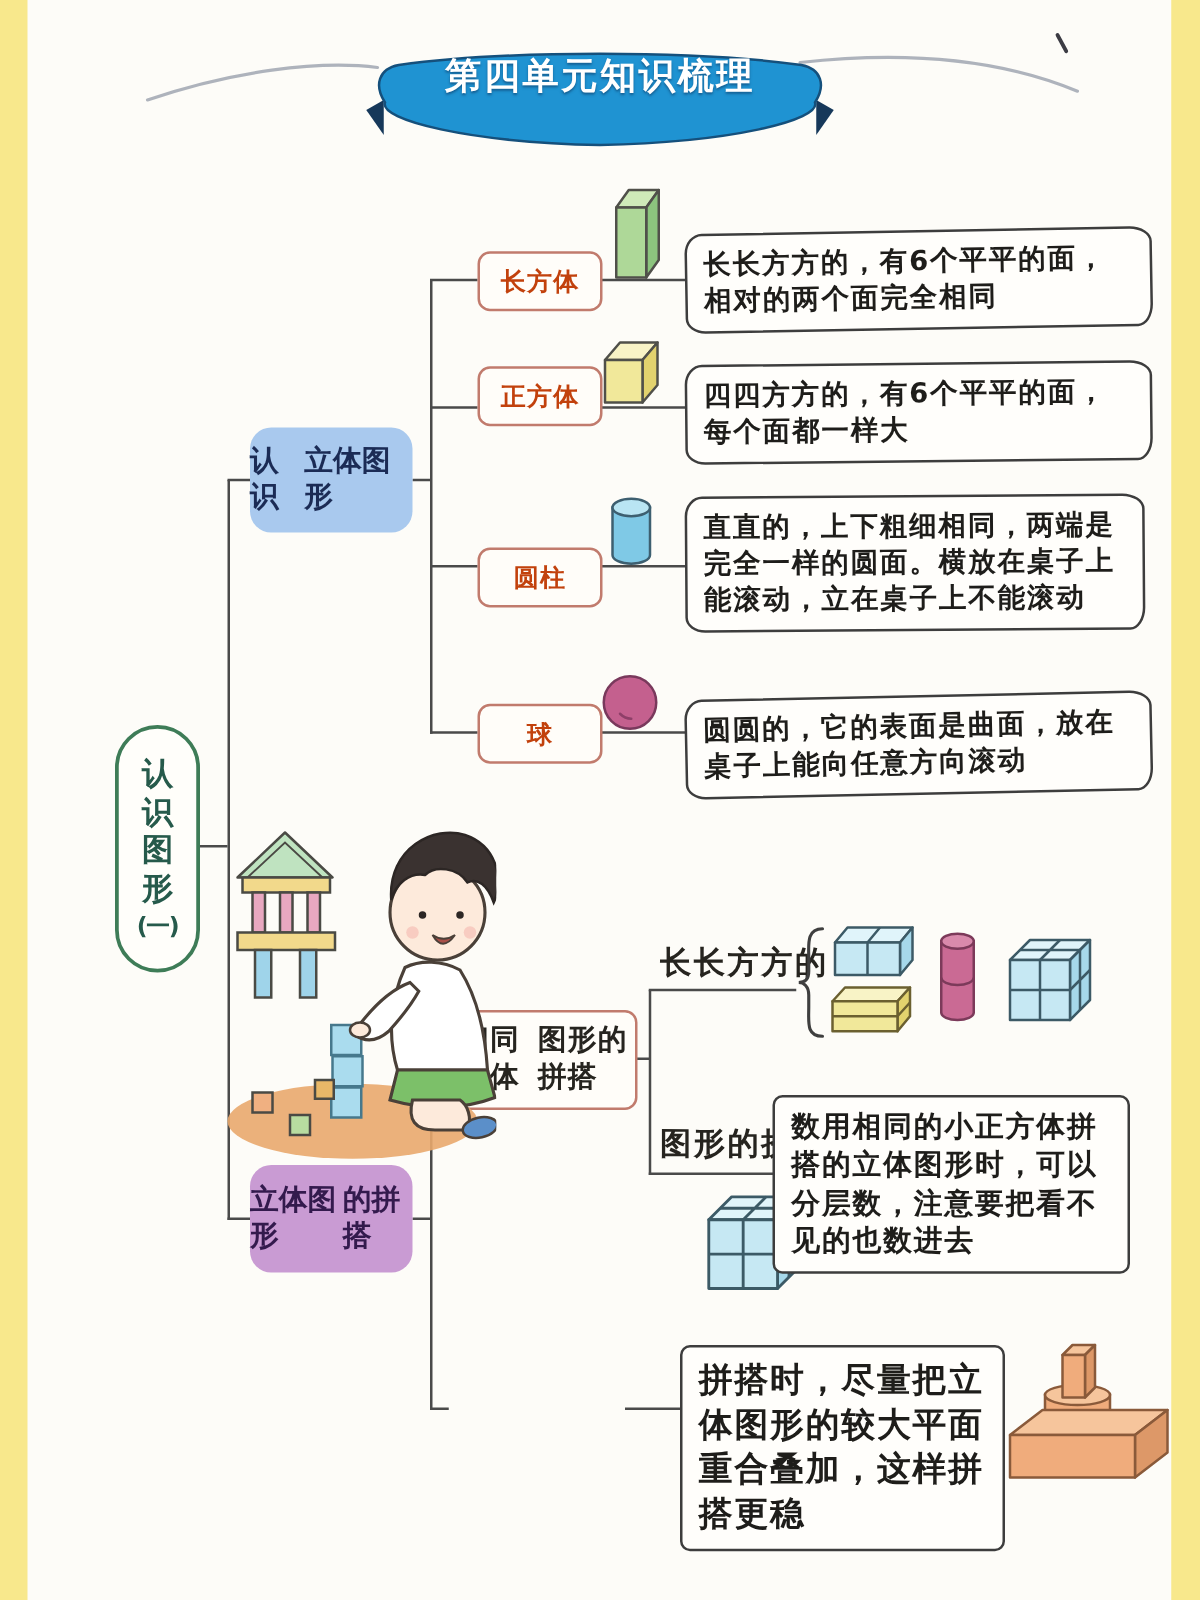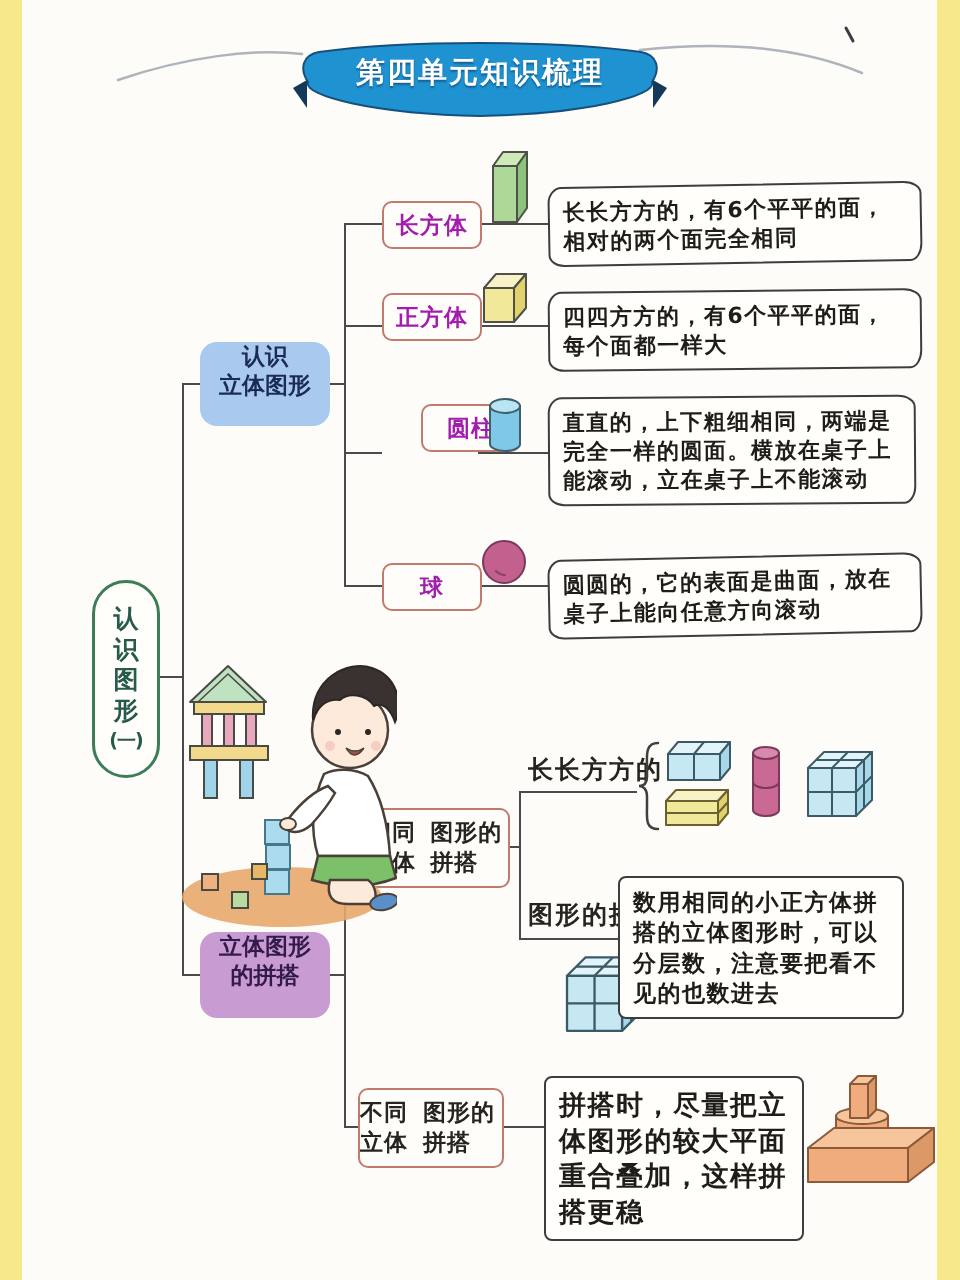--- a/index.html
+++ b/index.html
@@ -3,42 +3,42 @@
 <meta charset="utf-8">
 <style>
   html,body{margin:0;padding:0;}
   body{font-family:"DejaVu Sans",sans-serif;background:#fff;}
   #page{position:relative;width:960px;height:1280px;background:var(--c-paper,#fdfcf8);overflow:hidden;}
   .frame{position:absolute;top:0;height:1280px;background:var(--c-frame,#f8e88c);}
   .abs{position:absolute;}
   .hline{position:absolute;height:2px;background:var(--c-line,#4a4a4a);}
   .vline{position:absolute;width:2px;background:var(--c-line,#4a4a4a);}
 
-  .banner-title{position:absolute;left:300px;top:52px;width:360px;height:42px;
+  .banner-title{position:absolute;left:300px;top:40px;width:360px;height:42px;
     display:flex;align-items:center;justify-content:center;
     color:#fff;font-size:29px;font-weight:bold;letter-spacing:2px;
     text-shadow:0 2px 2px rgba(10,40,80,.5);}
 
   .root-node{position:absolute;left:92px;top:580px;width:62px;height:192px;
     border:3.5px solid var(--c-root-green);border-radius:36px;background:#fffefa;
     display:flex;flex-direction:column;align-items:center;justify-content:center;
     color:var(--c-root-text);font-weight:bold;}
   .root-node .ch{font-size:25px;line-height:1.22;}
   .root-node .suffix{font-size:19px;margin-top:2px;letter-spacing:-1px;}
 
   .branch-node{position:absolute;width:130px;height:84px;border-radius:17px;
-    display:flex;flex-direction:column;align-items:center;justify-content:flex-start;
+    display:flex;flex-direction:row;align-items:center;justify-content:flex-start;
     font-weight:bold;font-size:23px;line-height:1.25;}
   .branch-blue{left:200px;top:342px;background:var(--c-blue-node-bg);color:var(--c-blue-node-text);}
   .branch-purple{left:200px;top:932px;height:86px;background:var(--c-purple-node-bg);color:var(--c-purple-node-text);}
 
   .leaf-box{position:absolute;left:382px;width:96px;height:44px;
     border:2.5px solid var(--c-box-border);border-radius:10px;background:#fffdf9;
     display:flex;align-items:center;justify-content:center;
-    font-size:23px;font-weight:bold;color:#a21caf;letter-spacing:1px;}
+    font-size:20px;font-weight:bold;color:#c2410c;letter-spacing:1px;}
 
   .sub-box{position:absolute;border:2.5px solid var(--c-box-border);border-radius:10px;
     background:#fffdf9;display:flex;flex-direction:row;align-items:center;justify-content:flex-start;
     font-size:23px;font-weight:bold;color:#26241f;line-height:1.3;letter-spacing:1px;}
 
   .desc{position:absolute;border:2px solid #3d3d3d;background:#fffefb;
     color:#1e1d1a;font-size:22px;font-weight:bold;line-height:1.32;
     padding:9px 13px;letter-spacing:1.5px;
     border-radius:14px 18px 12px 16px / 16px 12px 18px 12px;}
 
@@ -106,21 +106,21 @@
     <span>认识</span>
     <span>立体图形</span>
   </div>
   <div class="branch-node branch-purple">
     <span>立体图形</span>
     <span>的拼搭</span>
   </div>
 
   <div class="leaf-box" style="top:201px;">长方体</div>
   <div class="leaf-box" style="top:293px;">正方体</div>
-  <div class="leaf-box" style="top:404px;margin-left:39px;">圆柱</div>
+  <div class="leaf-box" style="top:438px;">圆柱</div>
   <div class="leaf-box" style="top:563px;">球</div>
 
   <svg class="abs" style="left:487px;top:148px;" width="44" height="78" viewBox="0 0 44 78">
     <path d="M6,18 L16,4 L40,4 L30,18 Z" style="fill:var(--c-cuboid-top)" stroke="#50504a" stroke-width="2" stroke-linejoin="round"></path>
     <path d="M30,18 L40,4 L40,60 L30,74 Z" style="fill:var(--c-cuboid-side)" stroke="#50504a" stroke-width="2" stroke-linejoin="round"></path>
     <path d="M6,18 L30,18 L30,74 L6,74 Z" style="fill:var(--c-cuboid-front)" stroke="#50504a" stroke-width="2" stroke-linejoin="round"></path>
   </svg>
   <svg class="abs" style="left:478px;top:268px;" width="52" height="62" viewBox="0 0 52 62">
     <path d="M6,20 L18,6 L48,6 L36,20 Z" style="fill:var(--c-cube-top)" stroke="#50504a" stroke-width="2" stroke-linejoin="round"></path>
     <path d="M36,20 L48,6 L48,40 L36,54 Z" style="fill:var(--c-cube-side)" stroke="#50504a" stroke-width="2" stroke-linejoin="round"></path>
@@ -135,24 +135,20 @@
     <path d="M16,33 q4,4 9,4" fill="none" stroke="#8e3f68" stroke-width="2" stroke-linecap="round"></path>
   </svg>
 
   <div class="desc" style="left:548px;top:184px;width:344px;transform:rotate(-1deg);">长长方方的，有6个平平的面，相对的两个面完全相同</div>
   <div class="desc" style="left:548px;top:290px;width:344px;transform:rotate(-0.6deg);">四四方方的，有6个平平的面，每个面都一样大</div>
   <div class="desc" style="left:548px;top:396px;width:338px;transform:rotate(-0.4deg);">直直的，上下粗细相同，两端是完全一样的圆面。横放在桌子上能滚动，立在桌子上不能滚动</div>
   <div class="desc" style="left:548px;top:556px;width:344px;transform:rotate(-1.2deg);">圆圆的，它的表面是曲面，放在桌子上能向任意方向滚动</div>
 
   <div class="sub-box" style="left:366px;top:808px;width:140px;height:76px;">
     <span>相同立体</span>
-    <span>图形的拼搭</span>
-  </div>
-  <div class="sub-box" style="left:358px;top:1088px;width:142px;height:76px;">
-    <span>不同立体</span>
     <span>图形的拼搭</span>
   </div>
 
   <div class="tag-label" style="left:528px;top:753px;">长长方方的</div>
   <div class="tag-label" style="left:528px;top:898px;">图形的拼搭</div>
 
   <svg class="abs" style="left:636px;top:740px;" width="24" height="92" viewBox="0 0 24 92">
     <path d="M22,3 C9,3 11,16 11,26 L11,37 C11,44 7,46 3,46 C7,46 11,49 11,56 L11,66 C11,78 9,89 22,89" fill="none" stroke="#3f3f3f" stroke-width="2.5" stroke-linecap="round"></path>
   </svg>
 

